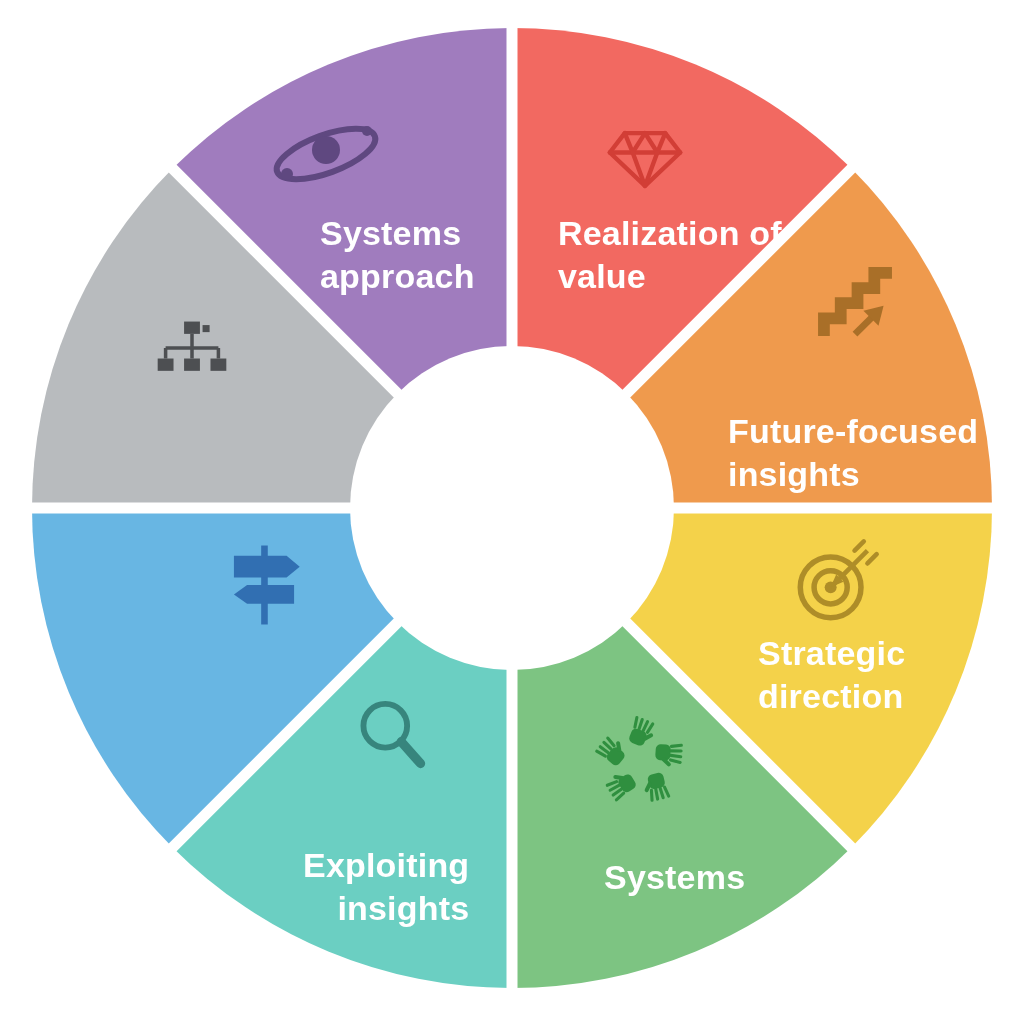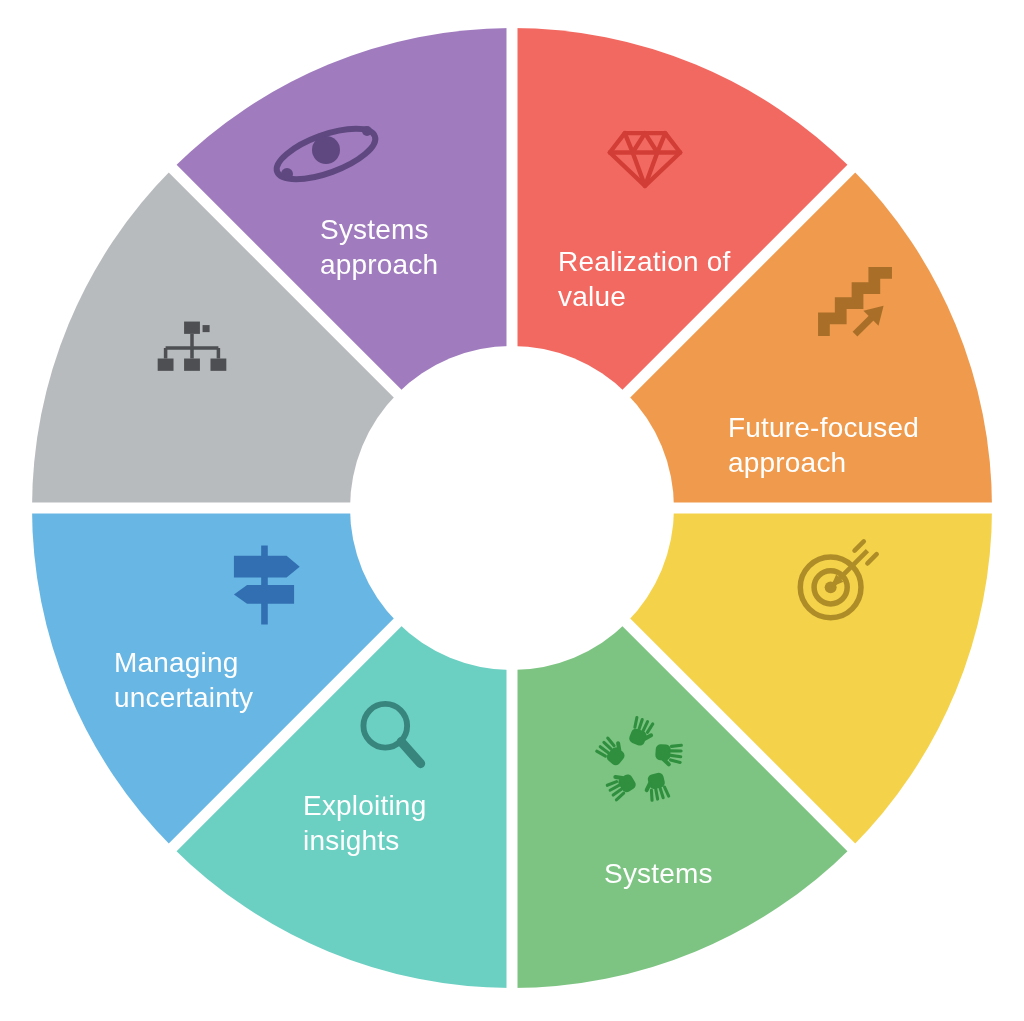--- a/index.html
+++ b/index.html
@@ -12,24 +12,25 @@
     font-family:"Liberation Sans", sans-serif;
   }
   #wheel-svg{
     position:absolute;
     left:0;top:0;
     width:1024px;height:1021px;
   }
   .seg-label{
     position:absolute;
     color:#ffffff;
-    font-size:28px;
+    font-size:34px;
     line-height:1.25;
     white-space:pre-line;
     letter-spacing:0.2px;
+    font-weight:bold;
   }
   .icon{
     position:absolute;
     display:block;
   }
 </style>
 </head>
 <body>
 
 <div id="canvas">
@@ -147,32 +148,32 @@
       <path d="M20 42 H80"></path>
       <path d="M20 42 V54 M50 42 V54 M80 42 V54"></path>
     </g>
     <rect x="41" y="12" width="18" height="14" fill="currentColor"></rect>
     <rect x="62" y="16" width="8" height="8" fill="currentColor"></rect>
     <rect x="11" y="54" width="18" height="14" fill="currentColor"></rect>
     <rect x="41" y="54" width="18" height="14" fill="currentColor"></rect>
     <rect x="71" y="54" width="18" height="14" fill="currentColor"></rect>
   </svg>
 
-  <div class="seg-label" style="left:558px;top:212px;margin-top:32px;">Realization of
+  <div class="seg-label" style="left:558px;top:212px;">Realization of
 value</div>
 
   <div class="seg-label" style="left:728px;top:410px;">Future-focused
-approach</div>
+insights</div>
 
+  <div class="seg-label" style="left:758px;top:632px;">Strategic
+direction</div>
 
   <div class="seg-label" style="left:604px;top:856px;">Systems</div>
 
-  <div class="seg-label" style="left:303px;top:788px;">Exploiting
+  <div class="seg-label" style="left:303px;top:844px;text-align:right;">Exploiting
 insights</div>
 
-  <div class="seg-label" style="left:114px;top:645px;">Managing
-uncertainty</div>
 
 
   <div class="seg-label" style="left:320px;top:212px;">Systems
 approach</div>
 
 </div>
 
 </body></html>

